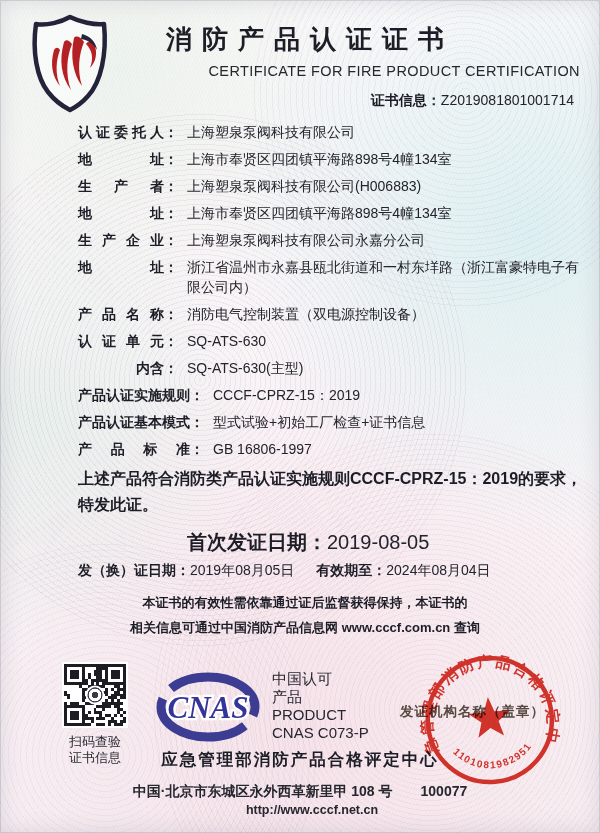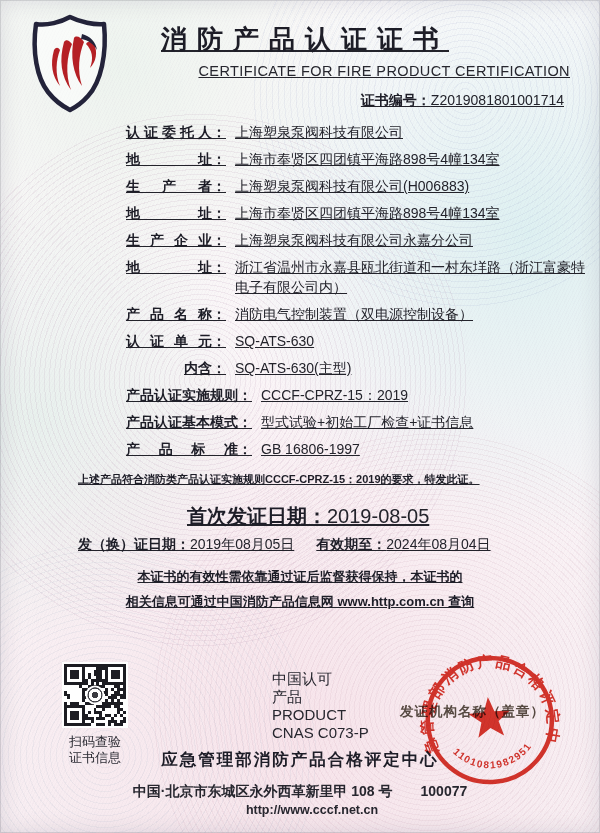--- a/index.html
+++ b/index.html
@@ -16,36 +16,36 @@
   }
   .guill{position:absolute;border-radius:50%;pointer-events:none;}
   .g1{left:-70px;top:110px;width:540px;height:540px;background:repeating-radial-gradient(circle, rgba(176,136,168,0.13) 0 1px, transparent 1px 5px);}
   .g2{left:250px;top:-120px;width:430px;height:430px;background:repeating-radial-gradient(circle, rgba(150,160,200,0.12) 0 1px, transparent 1px 6px);}
   .g3{left:150px;top:430px;width:560px;height:560px;background:repeating-radial-gradient(circle, rgba(190,140,160,0.11) 0 1px, transparent 1px 5px);}
   .g4{left:-110px;top:540px;width:430px;height:430px;background:repeating-radial-gradient(circle, rgba(150,170,190,0.11) 0 1px, transparent 1px 6px);}
   .tex{position:absolute;inset:0;background:repeating-linear-gradient(115deg, rgba(170,150,180,0.05) 0 1px, transparent 1px 3px);pointer-events:none;}
 
   .logo{position:absolute;left:24px;top:12px;}
 
-  .flow{position:relative;padding:24px 30px 0 30px;text-decoration:underline;}
+  .flow{position:relative;padding:24px 20px 0 30px;}
   .title{text-align:center;font-size:26px;line-height:30px;font-weight:bold;letter-spacing:10px;text-indent:10px;color:#1d1d27;}
   .subtitle{text-align:right;font-size:14.5px;line-height:17px;margin-top:9px;letter-spacing:0.4px;color:#26262e;}
   .certno{text-align:right;font-size:14px;line-height:17px;margin-top:12px;padding-right:6px;}
   .certno .b{font-weight:bold;}
 
   .fields{margin:13px 0 0 48px;width:514px;}
   .row{display:flex;font-size:14px;line-height:20px;margin-bottom:7px;}
-  .lbl{font-weight:bold;white-space:nowrap;color:#1d1d27;margin-left:48px;}
+  .lbl{font-weight:bold;white-space:nowrap;color:#1d1d27;}
   .w1{display:inline-block;width:86px;text-align:justify;text-align-last:justify;}
   .w-in{display:inline-block;width:86px;text-align:right;}
   .w-m{display:inline-block;width:112px;text-align:justify;text-align-last:justify;}
   .colon{font-weight:bold;margin-right:9px;color:#1d1d27;}
   .val{flex:1;}
 
-  .statement{margin:6px 0 0 48px;width:506px;font-size:11px;line-height:26px;font-weight:bold;color:#1d1d27;}
+  .statement{margin:6px 0 0 48px;width:506px;font-size:16px;line-height:26px;font-weight:bold;color:#1d1d27;}
   .first-issue{margin-top:14px;padding-left:157px;font-size:20px;line-height:20px;}
   .dates{margin:8px 0 0 48px;font-size:14px;line-height:20px;}
   .dates .gap{display:inline-block;width:22px;}
   .b{font-weight:bold;color:#1d1d27;}
   .notice{margin-top:10px;text-align:center;font-size:13px;line-height:25px;font-weight:bold;color:#1d1d27;}
 
   .abs{position:absolute;}
   .qr-wrap{left:56px;top:662px;width:78px;text-align:center;}
   .qr-box{position:relative;width:66px;height:66px;margin:0 auto;}
   .qr{width:66px;height:66px;background:#fff;display:grid;grid-template-columns:repeat(21,1fr);grid-auto-rows:1fr;padding:2px;box-sizing:border-box;}
@@ -84,21 +84,21 @@
       <path d="M50 26 C46 44 49 62 58 74 C53 58 55 42 60 30 C57 25 52 23 50 26 Z" fill="#b52025"></path>
       <path d="M62 32 C68 38 70 46 66 56 C72 50 74 40 70 32 C68 28 64 29 62 32 Z" fill="#b52025"></path>
       <path d="M58 22 C66 24 72 30 73 38 C70 32 64 28 57 27 Z" fill="#23233a"></path>
     </svg>
   </div>
 
   <div class="flow">
     <div class="title">消防产品认证证书</div>
     <div class="subtitle">CERTIFICATE FOR FIRE PRODUCT CERTIFICATION</div>
     <div class="certno">
-      <span class="b">证书编号：</span><span>Z2019081801001714</span>
+      <span class="b">证书信息：</span><span>Z2019081801001714</span>
     </div>
 
     <div class="fields">
       <div class="row">
           <span class="lbl w1">认证委托人</span>
           <span class="colon">：</span>
           <span class="val">上海塑泉泵阀科技有限公司</span>
         </div>
       <div class="row">
           <span class="lbl w1">地址</span>
@@ -162,21 +162,21 @@
     <div class="first-issue">
       <span class="b">首次发证日期：</span><span>2019-08-05</span>
     </div>
 
     <div class="dates">
       <span class="b">发（换）证日期：</span><span>2019年08月05日</span><span class="gap"></span><span class="b">有效期至：</span><span>2024年08月04日</span>
     </div>
 
     <div class="notice">
       <div>本证书的有效性需依靠通过证后监督获得保持，本证书的</div>
-      <div>相关信息可通过中国消防产品信息网 www.http.com.cn 查询</div>
+      <div>相关信息可通过中国消防产品信息网 www.cccf.com.cn 查询</div>
     </div>
   </div>
 
   <div class="abs qr-wrap">
     <div class="qr-box">
       <div class="qr">
           <i class="on"></i>
           <i class="on"></i>
           <i class="on"></i>
           <i class="on"></i>
@@ -619,20 +619,26 @@
           <i></i>
         </div>
       <div class="qr-logo"></div>
     </div>
     <div class="qr-cap">
       <div>扫码查验</div>
       <div>证书信息</div>
     </div>
   </div>
 
+  <div class="abs cnas-wrap">
+    <svg width="104" height="70" viewBox="0 0 104 70">
+      <ellipse cx="52" cy="35" rx="47" ry="30" fill="none" stroke="#3c3c92" stroke-width="9" stroke-dasharray="109 13" stroke-dashoffset="-22"></ellipse>
+      <text x="52" y="46" text-anchor="middle" font-size="31" font-weight="bold" font-style="italic" font-family="Liberation Serif, serif" fill="#34349a" stroke="#ffffff" stroke-width="4.5" paint-order="stroke">CNAS</text>
+    </svg>
+  </div>
 
   <div class="abs accred">
     <div>中国认可</div>
     <div>产品</div>
     <div>PRODUCT</div>
     <div>CNAS C073-P</div>
   </div>
 
   <div class="abs stamp-overlay">发证机构名称（盖章）</div>
 

